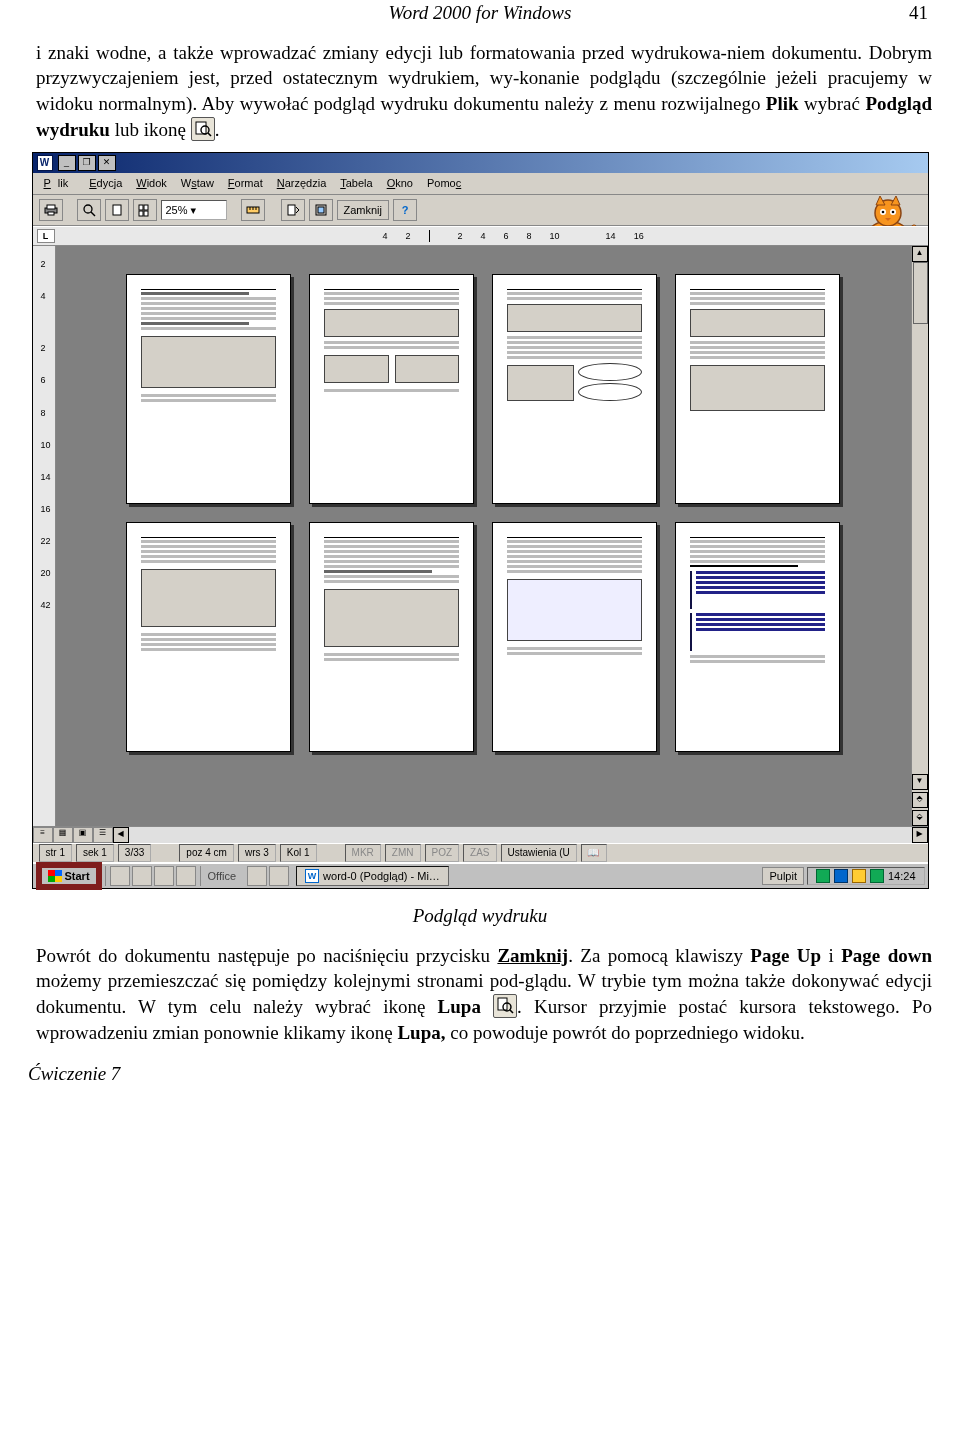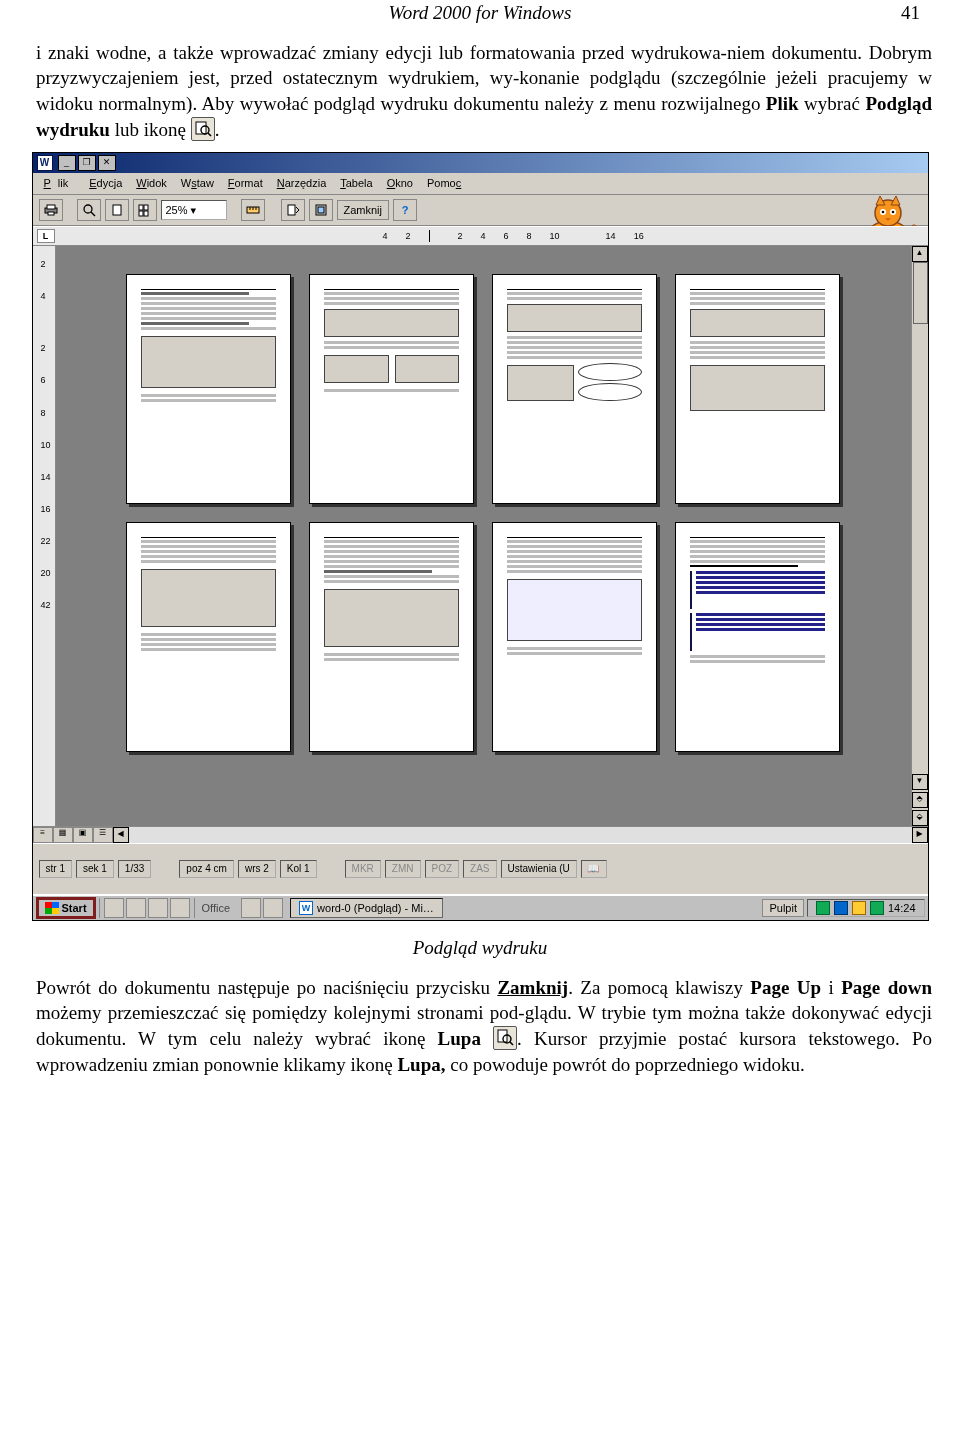--- a/index.html
+++ b/index.html
@@ -18,21 +18,21 @@
     font-style: italic;
     text-align: center;
     position: relative;
     margin-bottom: 14px;
   }
   .header-title {
     display: inline-block;
   }
   .header-pagenum {
     position: absolute;
-    right: 12px;
+    right: 4px;
     top: 0;
     font-style: normal;
   }
   .body-text {
     text-align: justify;
     margin: 0 0 10px 8px;
   }
   .mag-icon {
     display: inline-block;
     width: 22px;
@@ -197,33 +197,33 @@
   .view-icons { display: flex; }
   .view-icons .vi {
     width: 18px; height: 14px; border: 1px solid #888; background: #d4d0c8;
     font-size: 8px; text-align: center;
   }
   .h-scroll { flex: 1; position: relative; background: #e0e0e0; }
   .h-scroll .arrow.left { left: 0; top: 0; }
   .h-scroll .arrow.right { right: 0; top: 0; }
   .statusbar {
     display: flex; align-items: center; gap: 4px;
-    padding: 16px 6px; background: #d4d0c8; height: 18px;
+    padding: 0 6px; background: #d4d0c8; height: 18px;
     border-top: 1px solid #fff; font-size: 10px;
   }
   .statusbar .cell { border: 1px inset #aaa; padding: 1px 6px; background: #d4d0c8; }
   .statusbar .cell.dim { color: #888; }
   .taskbar {
     display: flex; align-items: center; background: #c0c0c0;
     height: 24px; border-top: 2px solid #fff; padding: 0 3px; gap: 3px;
     font-size: 11px;
   }
   .taskbar .start {
     display: flex; align-items: center; gap: 3px;
-    border: 3px solid #7f1d1d; background: #c0c0c0; padding: 1px 6px;
+    border: 6px solid #7f1d1d; background: #c0c0c0; padding: 1px 6px;
     font-weight: bold;
   }
   .taskbar .winflag {
     width: 14px; height: 12px;
     background:
       linear-gradient(#f00 0 50%, #0a0 0) left/50% 100% no-repeat,
       linear-gradient(#06f 0 50%, #fc0 0) right/50% 100% no-repeat;
   }
   .taskbar .qlaunch { display: flex; gap: 2px; padding: 0 4px; border-left: 1px solid #888; border-right: 1px solid #888; }
   .taskbar .ql { width: 18px; height: 18px; border: 1px solid #888; background: #d4d0c8; }
@@ -523,24 +523,24 @@
         <div class="vi">☰</div>
       </div>
       <div class="h-scroll">
         <div class="arrow left">◀</div>
         <div class="arrow right">▶</div>
       </div>
     </div>
     <div class="statusbar">
       <span class="cell">str 1</span>
       <span class="cell">sek 1</span>
-      <span class="cell">1/33</span>
+      <span class="cell">3/33</span>
       <span style="width:20px"></span>
       <span class="cell">poz 4 cm</span>
-      <span class="cell">wrs 2</span>
+      <span class="cell">wrs 3</span>
       <span class="cell">Kol 1</span>
       <span style="width:20px"></span>
       <span class="cell dim">MKR</span>
       <span class="cell dim">ZMN</span>
       <span class="cell dim">POZ</span>
       <span class="cell dim">ZAS</span>
       <span class="cell">Ustawienia (U</span>
       <span class="cell">📖</span>
     </div>
     <div class="taskbar">
@@ -578,15 +578,16 @@
   <div class="fig-caption">Podgląd wydruku</div>
 
   <p class="body-text">
     <span>Powrót do dokumentu następuje po naciśnięciu przycisku </span><b><u class="kb">Zamknij</u></b><span>. Za pomocą klawiszy </span><b>Page Up</b><span> i </span><b>Page down</b><span> możemy przemieszczać się pomiędzy kolejnymi stronami pod-glądu. W trybie tym można także dokonywać edycji dokumentu. W tym celu należy wybrać ikonę </span><b>Lupa</b><span> </span><span class="mag-icon"><svg width="18" height="18" viewBox="0 0 18 18">
           <rect x="2" y="2" width="9" height="12" fill="#fff" stroke="#000"></rect>
           <circle cx="11" cy="11" r="4" fill="none" stroke="#000" stroke-width="1.4"></circle>
           <line x1="14" y1="14" x2="17" y2="17" stroke="#000" stroke-width="1.6"></line>
         </svg></span><span>. Kursor przyjmie postać kursora tekstowego. Po wprowadzeniu zmian ponownie klikamy ikonę </span><b>Lupa,</b><span> co powoduje powrót do poprzedniego widoku.</span>
   </p>
 
+  <p class="exercise">Ćwiczenie 7</p>
 
 
 </div>
 
 </body></html>

